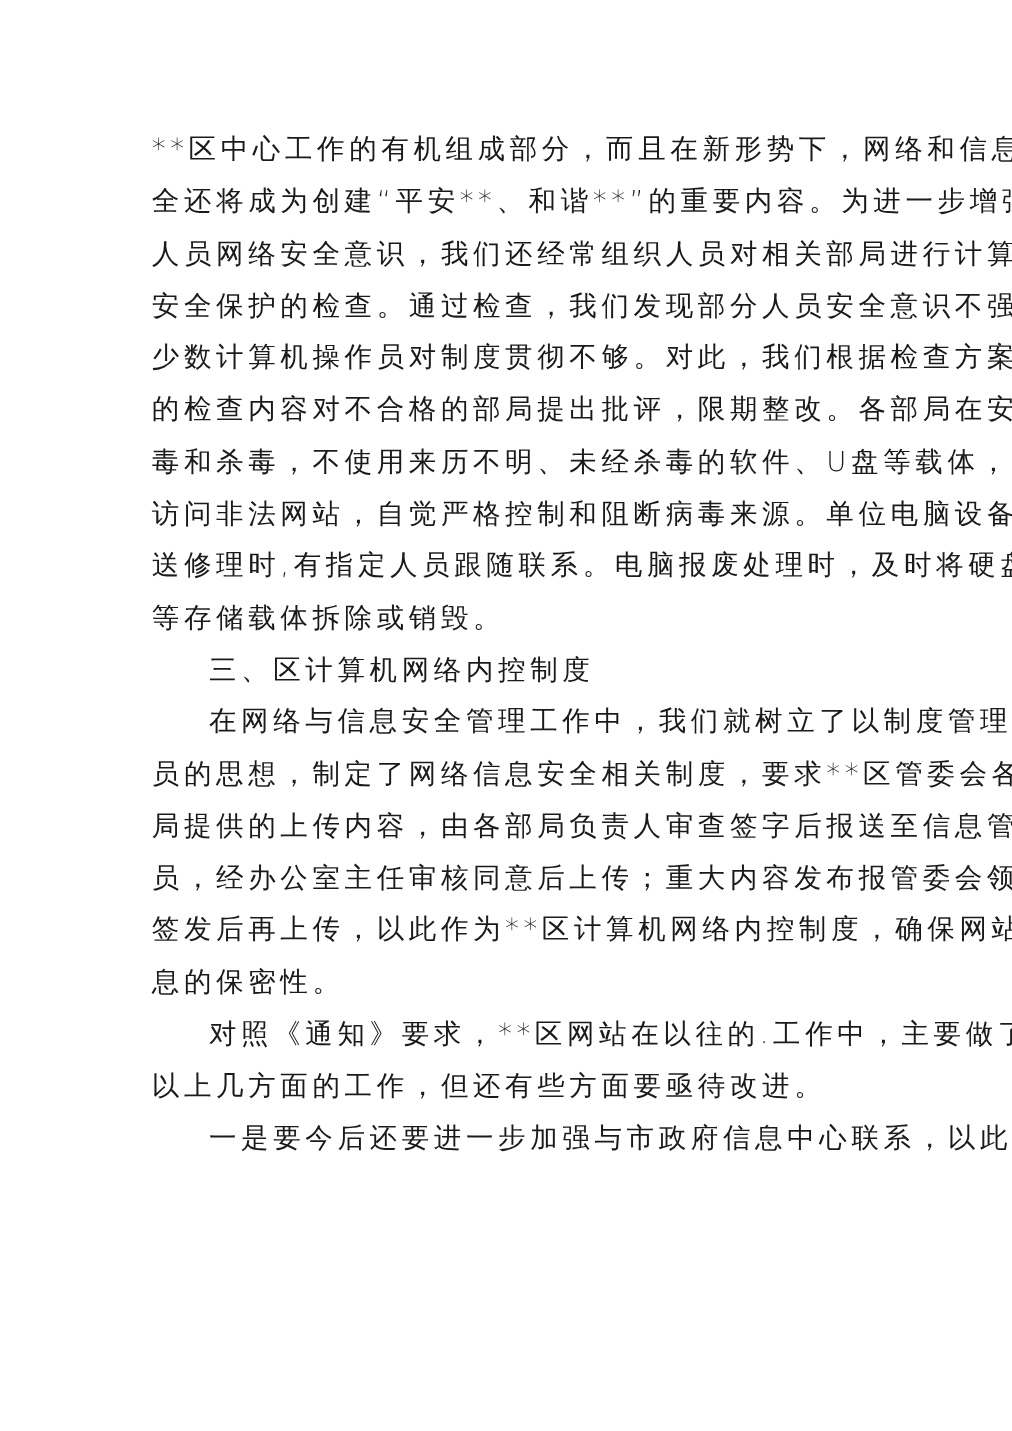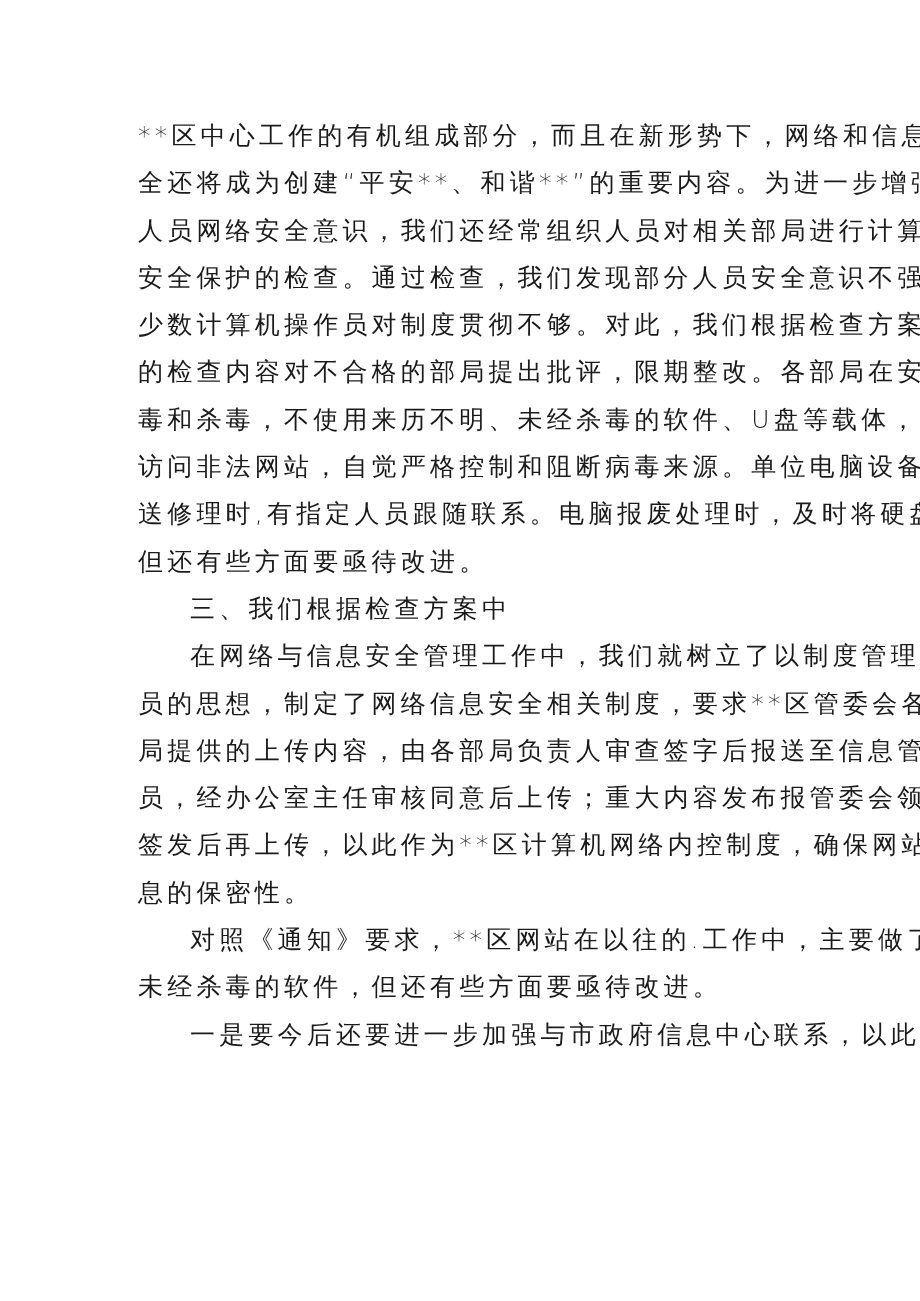--- a/index.html
+++ b/index.html
@@ -50,36 +50,36 @@
   <div>
     <div class="line">**区中心工作的有机组成部分，而且在新形势下，网络和信息安</div>
     <div class="line">全还将成为创建“平安**、和谐**”的重要内容。为进一步增强</div>
     <div class="line">人员网络安全意识，我们还经常组织人员对相关部局进行计算机</div>
     <div class="line">安全保护的检查。通过检查，我们发现部分人员安全意识不强，</div>
     <div class="line">少数计算机操作员对制度贯彻不够。对此，我们根据检查方案中</div>
     <div class="line">的检查内容对不合格的部局提出批评，限期整改。各部局在安装</div>
     <div class="line">毒和杀毒，不使用来历不明、未经杀毒的软件、U盘等载体，不</div>
     <div class="line">访问非法网站，自觉严格控制和阻断病毒来源。单位电脑设备外</div>
     <div class="line">送修理时,有指定人员跟随联系。电脑报废处理时，及时将硬盘</div>
-    <div class="line last">但还有些方面要亟待改进。</div>
+    <div class="line last">等存储载体拆除或销毁。</div>
   </div>
 
-  <div class="line heading">三、我们根据检查方案中</div>
+  <div class="line heading">三、区计算机网络内控制度</div>
 
   <div>
     <div class="line indent">在网络与信息安全管理工作中，我们就树立了以制度管理人</div>
     <div class="line">员的思想，制定了网络信息安全相关制度，要求**区管委会各部</div>
     <div class="line">局提供的上传内容，由各部局负责人审查签字后报送至信息管理</div>
     <div class="line">员，经办公室主任审核同意后上传；重大内容发布报管委会领导</div>
     <div class="line">签发后再上传，以此作为**区计算机网络内控制度，确保网站信</div>
     <div class="line last">息的保密性。</div>
   </div>
 
   <div>
     <div class="line indent">对照《通知》要求，**区网站在以往的.工作中，主要做了</div>
-    <div class="line last">未经杀毒的软件，但还有些方面要亟待改进。</div>
+    <div class="line last">以上几方面的工作，但还有些方面要亟待改进。</div>
   </div>
 
   <div>
     <div class="line indent">一是要今后还要进一步加强与市政府信息中心联系，以此来</div>
   </div>
 
 </div>
 
 </body></html>

